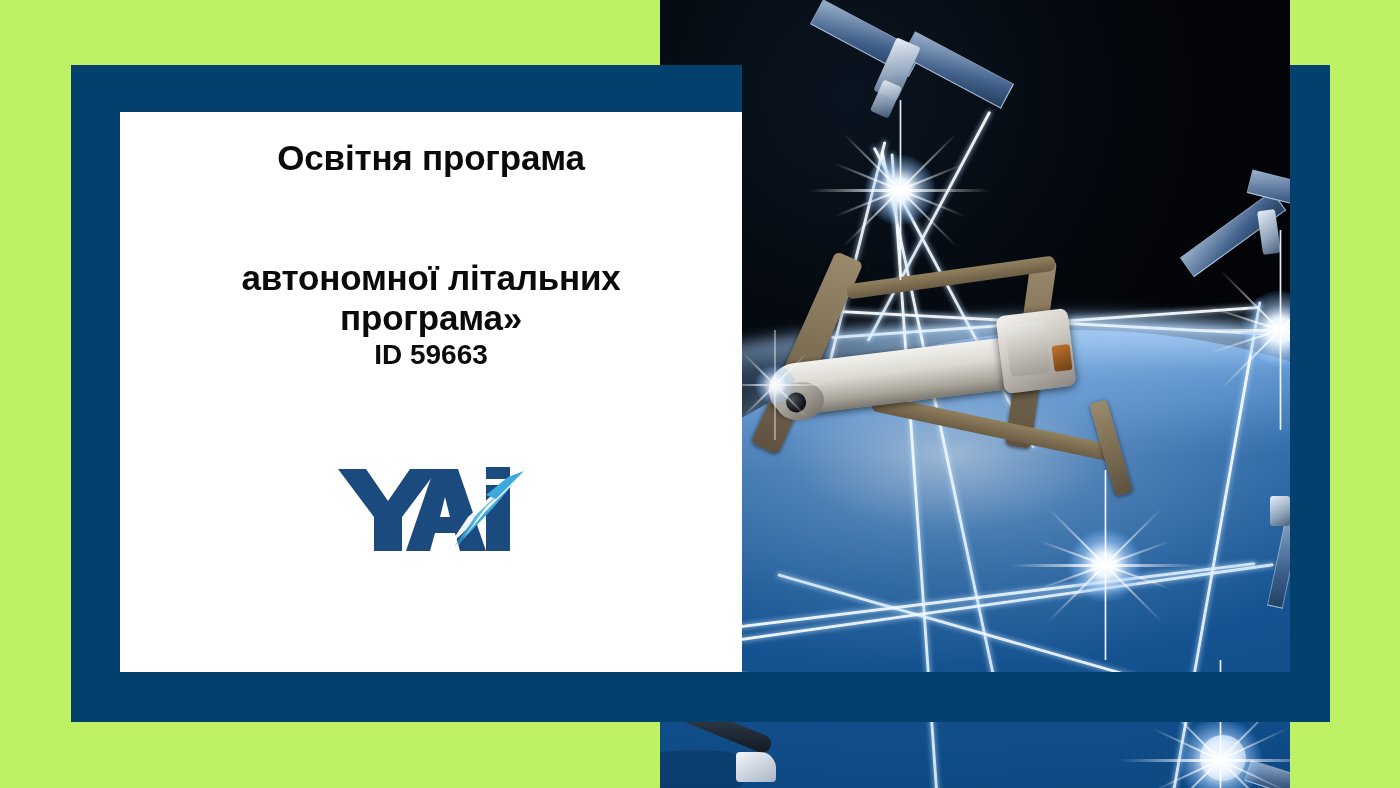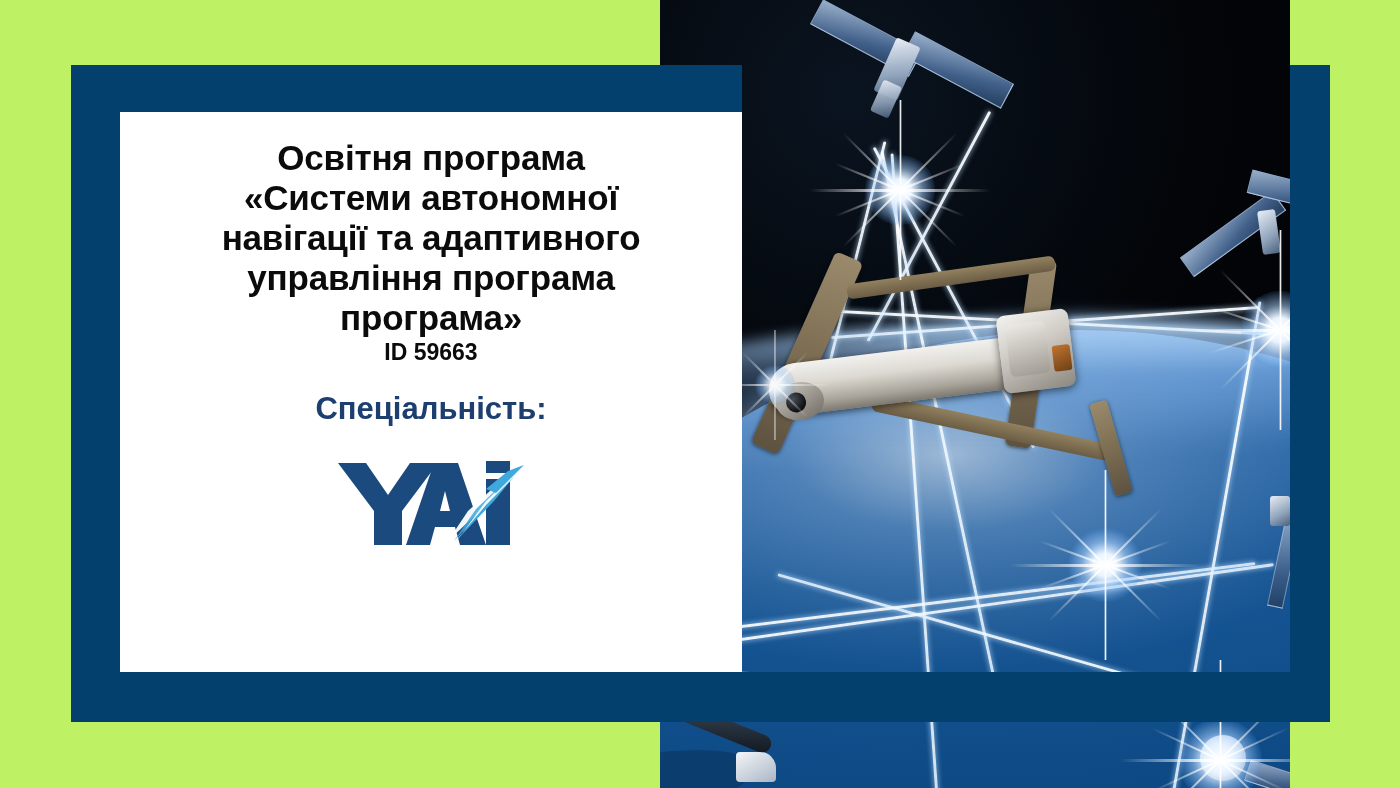--- a/index.html
+++ b/index.html
@@ -113,21 +113,21 @@
     background:#ffffff;
     display:flex;flex-direction:column;align-items:center;
     padding-top:26px;box-sizing:border-box;
   }
   .title{
     color:#0b0b0b;font-weight:bold;font-size:35px;line-height:1.14;
     text-align:center;letter-spacing:-.2px;width:560px;
     margin:0;
   }
   .idline{
-    color:#0b0b0b;font-weight:bold;font-size:23px;line-height:1.14;
+    color:#0b0b0b;font-weight:bold;font-size:28px;line-height:1.14;
     text-align:center;margin:2px 0 0 0;
   }
   .spec{
     color:#1d3f70;font-weight:bold;font-size:31px;line-height:1.22;
     text-align:center;margin:24px 0 0 0;
   }
 
   
   .logo{position:relative;width:190px;height:105px;margin-top:22px;}
   .logo svg{display:block;width:190px;height:105px;}
@@ -250,30 +250,30 @@
 
   <div class="frame-left"></div>
   <div class="frame-top" style="width:671px;"></div>
   <div class="frame-bottom"></div>
   <div class="frame-right"></div>
 
   <div class="card">
 
     <h1 class="title">
       <span>Освітня програма</span><br>
-      <span>«Системи автономної</span><br>
-      <span>навігації та адаптивного</span><br>
-      <span>управління програма</span><br>
+      <br>
+      <br>
+      <span>автономної літальних</span><br>
       <span>програма»</span>
     </h1>
 
     <div class="idline">ID 59663</div>
 
     <div class="spec">
-      <span>Спеціальність:</span><br>
+      <br>
     </div>
 
     <div class="logo">
       <svg viewBox="0 0 190 105" xmlns="http://www.w3.org/2000/svg">
 
         <polygon points="2,14 30,14 52,46 74,14 102,14 66,62 66,96 38,96 38,62" fill="#1b4a7e"></polygon>
 
         <polygon points="70,96 98,14 122,14 150,96 124,96 119,78 99,78 94,96" fill="#1b4a7e"></polygon>
         <polygon points="104,62 114,62 109,42" fill="#ffffff"></polygon>
 

